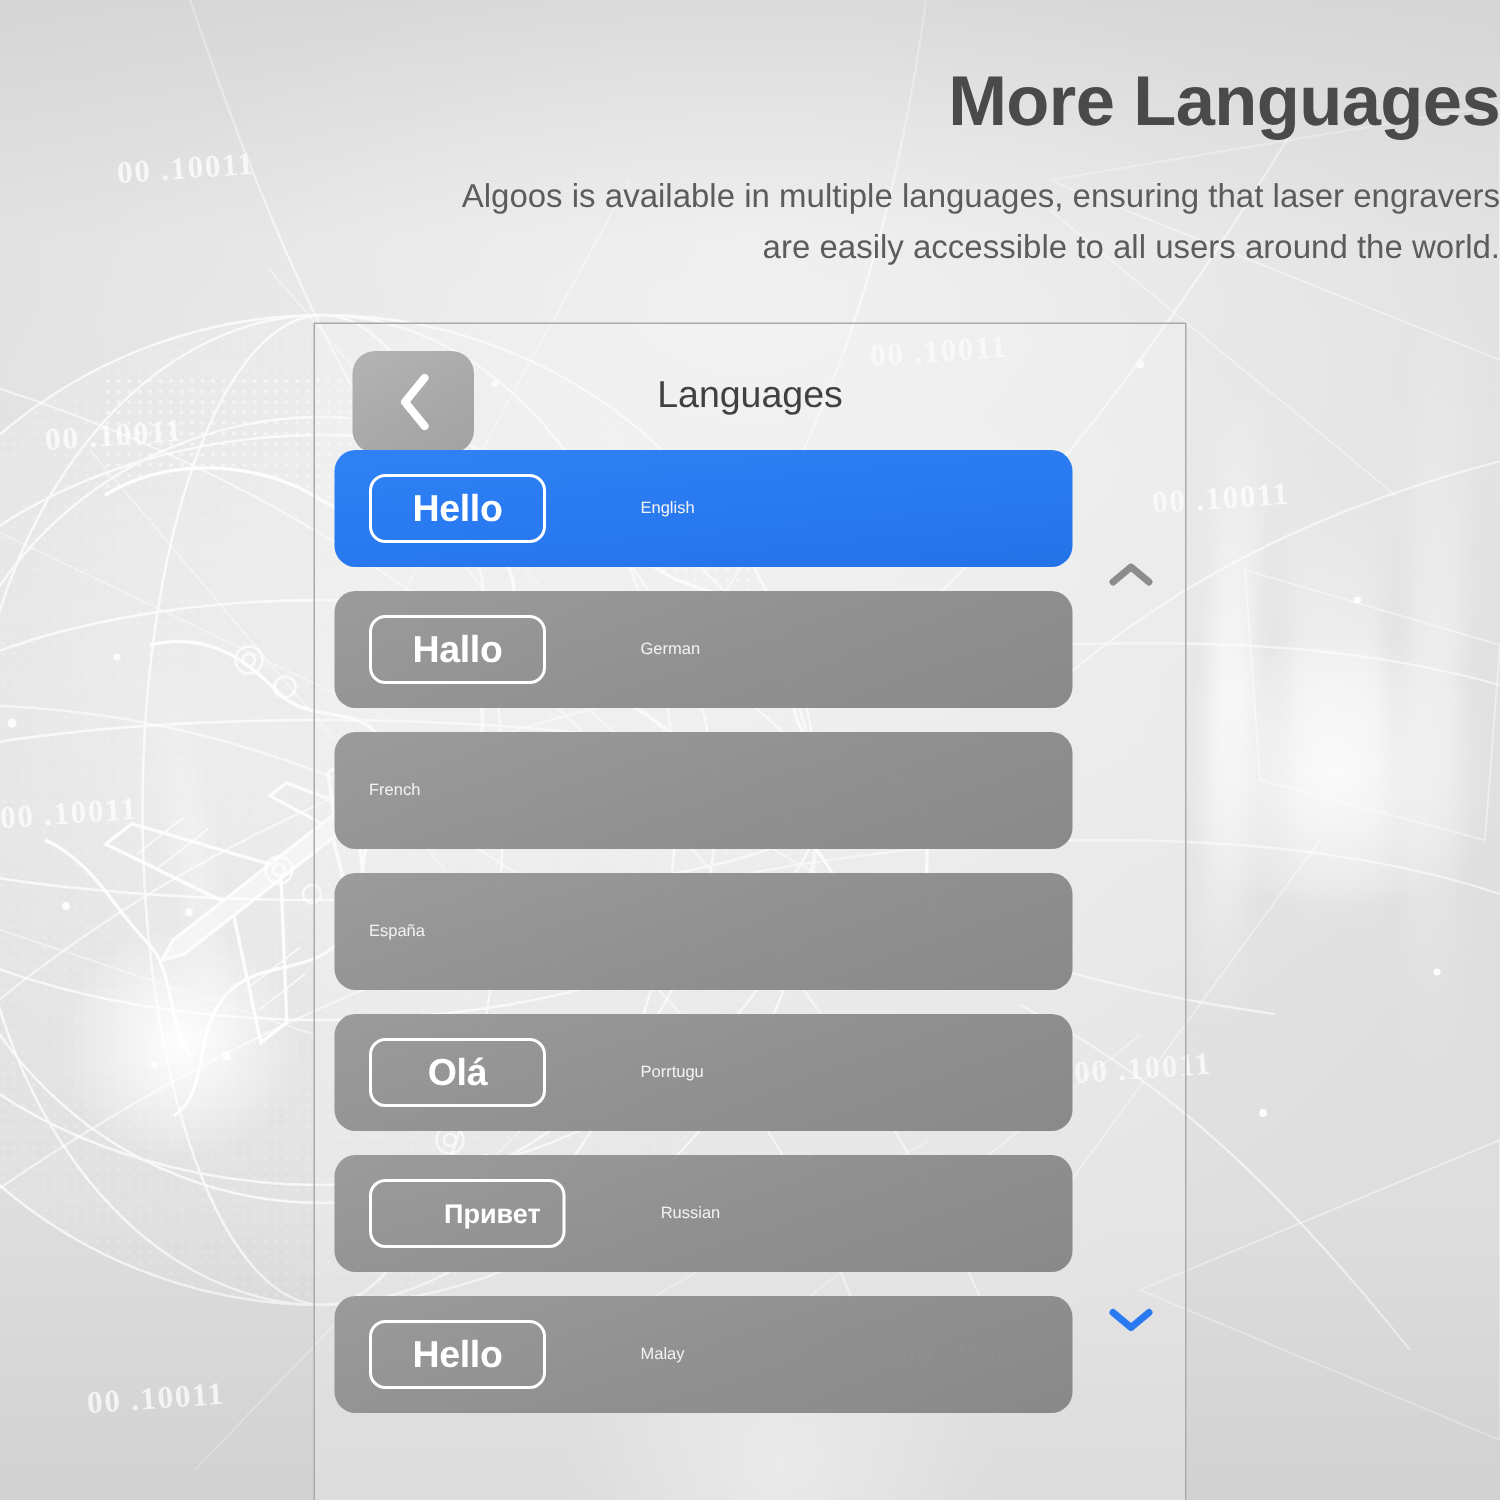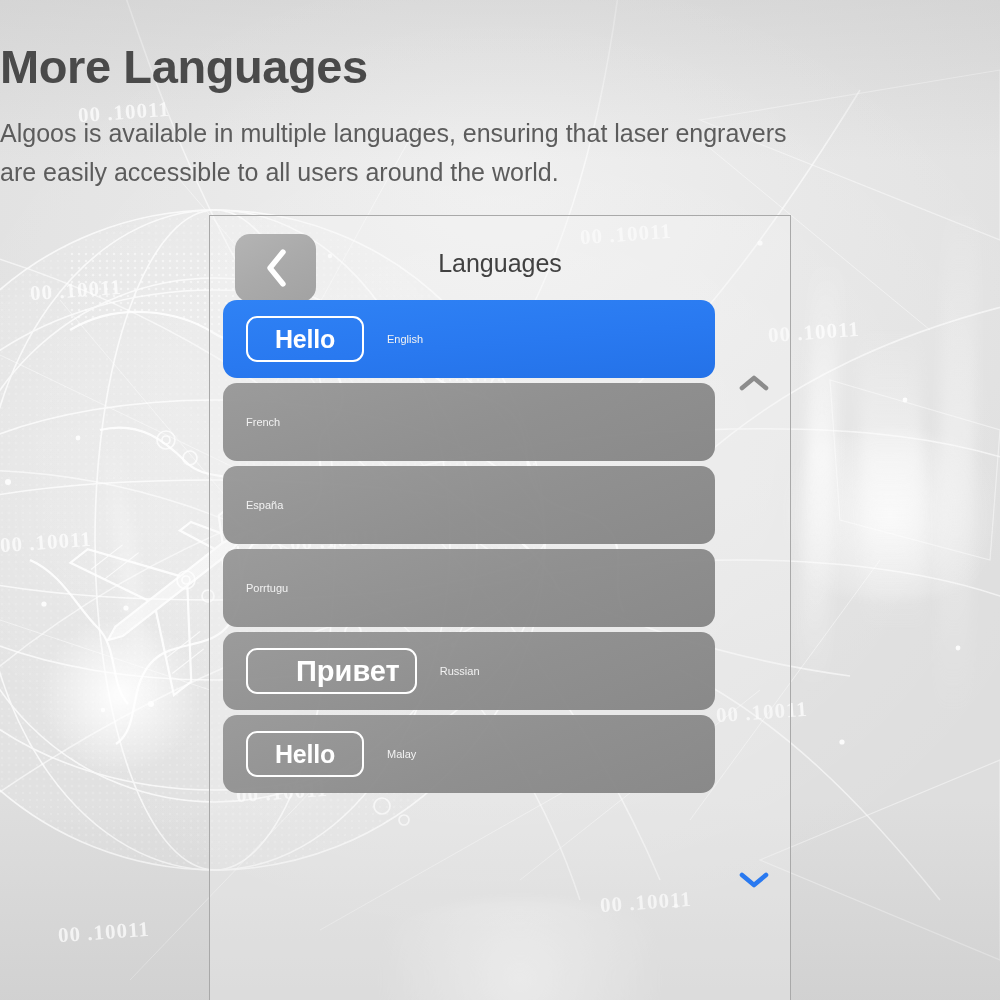--- a/index.html
+++ b/index.html
@@ -61,33 +61,33 @@
     color: rgba(255,255,255,0.72);
     letter-spacing: 1px;
     user-select: none;
     white-space: nowrap;
   }
 
   
   .heading-wrap {
     position: absolute;
     left: 0; right: 0; top: 40px;
-    text-align: left;
+    text-align: right;
     z-index: 5;
   }
   .page-title {
     font-size: 47px;
     font-weight: 700;
     color: #4a4a4a;
     letter-spacing: -0.4px;
     line-height: 1.15;
   }
   .page-subtitle {
     margin-top: 20px;
-    font-size: 25px;
+    font-size: 22px;
     color: #5c5c5c;
     line-height: 1.55;
     font-weight: 400;
   }
   .page-subtitle .ln { display: block; }
 
   
   .device-panel {
     position: absolute;
     left: 209px;
@@ -134,48 +134,49 @@
 
   
   .lang-list {
     position: absolute;
     left: 13px;
     top: 84px;
     width: 492px;
   }
   .lang-row {
     height: 78px;
-    margin-bottom: 5px;
+    margin-bottom: 16px;
     border-radius: 14px;
     display: flex;
     align-items: center;
     background: linear-gradient(160deg, rgba(150,150,150,0.94) 0%, rgba(137,137,137,0.93) 55%, rgba(130,130,130,0.93) 100%);
     cursor: pointer;
     overflow: hidden;
+    gap: 40px;
   }
   .lang-row.selected {
     background: linear-gradient(175deg, #2f82f5 0%, #2979f0 55%, #2472e8 100%);
   }
   .greeting-pill {
     margin-left: 23px;
     min-width: 118px;
     height: 46px;
     padding: 0 15px;
     border: 2.2px solid #ffffff;
     border-radius: 11px;
     display: flex;
     align-items: center;
     justify-content: center;
     color: #ffffff;
     font-size: 25px;
     font-weight: 700;
     letter-spacing: -0.2px;
     white-space: nowrap;
   }
-  .greeting-pill.cjk { font-size: 29px; letter-spacing: 0; padding-left: 48px; }
+  .greeting-pill.cjk { font-size: 18px; letter-spacing: 0; padding-left: 48px; }
   .lang-name {
     margin-left: 23px;
     color: #f2f2f2;
     font-size: 11px;
     font-weight: 400;
   }
 
   
   .scroll-col {
     position: absolute;
@@ -380,26 +381,31 @@
       </div>
       <div class="screen-title">Languages</div>
     </div>
 
     <div class="lang-list" id="lang-list">
         <div class="lang-row selected">
           <div class="greeting-pill">Hello</div>
           <div class="lang-name">English</div>
         </div>
         <div class="lang-row">
+          <div class="greeting-pill">Hallo</div>
+          <div class="lang-name">German</div>
+        </div>
+        <div class="lang-row">
           <div class="lang-name">French</div>
         </div>
         <div class="lang-row">
           <div class="lang-name">España</div>
         </div>
         <div class="lang-row">
+          <div class="greeting-pill">Olá</div>
           <div class="lang-name">Porrtugu</div>
         </div>
         <div class="lang-row">
           <div class="greeting-pill cjk">Привет</div>
           <div class="lang-name">Russian</div>
         </div>
         <div class="lang-row">
           <div class="greeting-pill">Hello</div>
           <div class="lang-name">Malay</div>
         </div>

